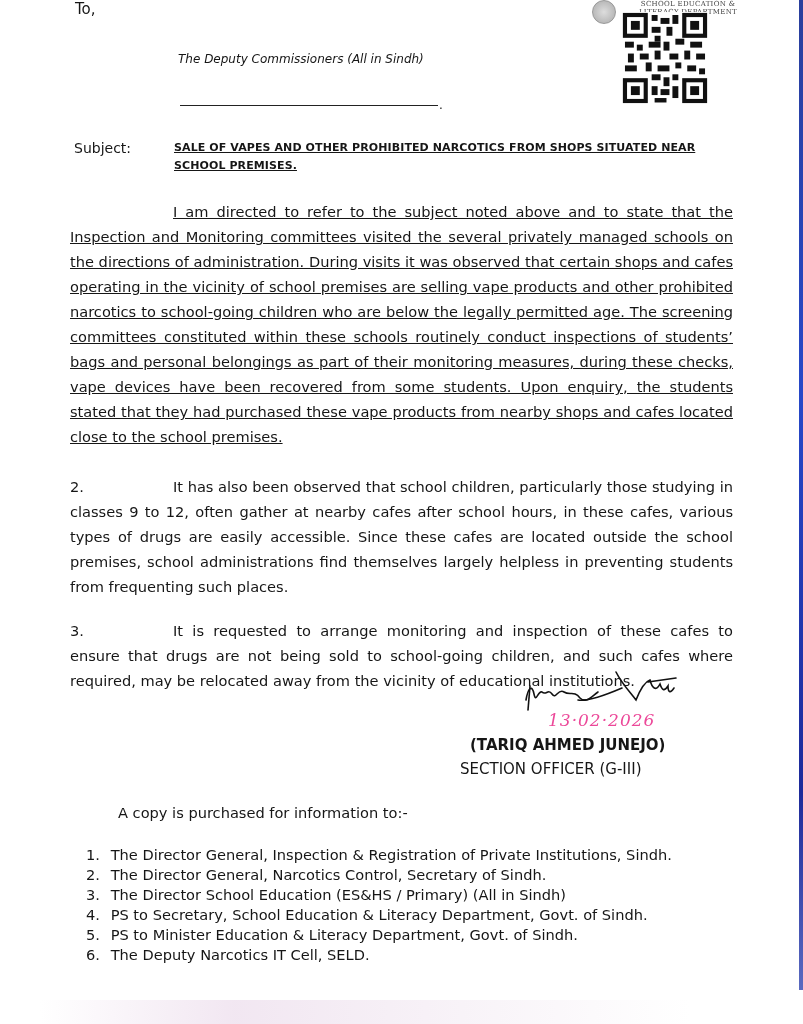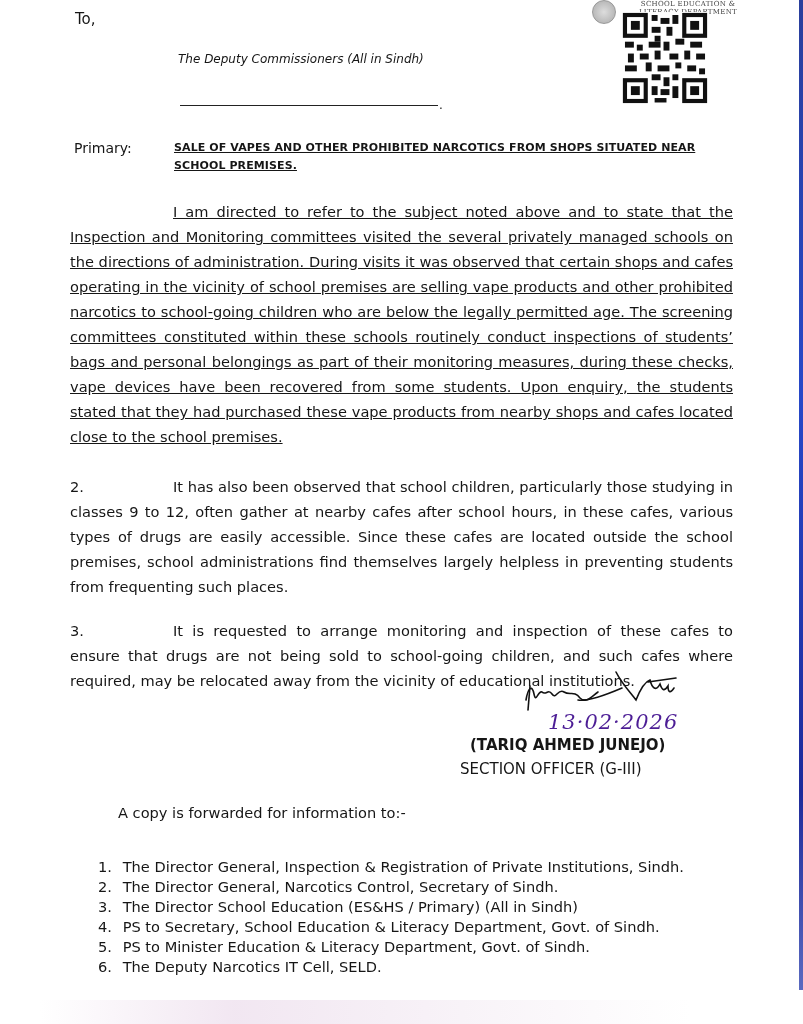--- a/index.html
+++ b/index.html
@@ -6,21 +6,21 @@
     body {
       width: 803px; height: 1024px; overflow: hidden; position: relative;
       background: #ffffff;
       font-family: "DejaVu Sans", sans-serif;
       color: #161616;
     }
     .edge-strip {
       position: absolute; right: 0; top: 0; width: 4px; height: 990px;
       background: linear-gradient(#2a3f9c, #2748c8 40%, #1d2a9a 80%, #5a6ac0);
     }
-    .to { position: absolute; left: 75px; top: 10px; font-size: 15px; }
+    .to { position: absolute; left: 75px; top: 0; font-size: 15px; }
     .recipient { position: absolute; left: 178px; top: 52px; font-size: 12px; font-style: italic; }
     .blank-line {
       position: absolute; left: 180px; top: 105px; width: 258px; height: 0;
       border-top: 1.5px solid #222;
     }
     .blank-dot { position: absolute; left: 439px; top: 98px; font-size: 12px; }
 
     .header-stamp { position: absolute; left: 592px; top: 0; width: 150px; height: 108px; }
     .seal {
       position: absolute; left: 0; top: 0; width: 22px; height: 22px; border-radius: 50%;
@@ -48,33 +48,33 @@
     .para .indent { display: inline-block; width: 103px; }
     .p1 { top: 199px; text-decoration: underline; }
     .p2 { top: 474px; }
     .p3 { top: 618px; }
 
     .signature {
       position: absolute; left: 518px; top: 670px; width: 170px; height: 60px;
     }
     .sign-date {
       position: absolute; left: 548px; top: 710px;
-      font-family: "DejaVu Serif", serif; font-style: italic; font-size: 21px;
-      letter-spacing: 1px; color: #4c1d95;
+      font-family: "DejaVu Serif", serif; font-style: italic; font-size: 17px;
+      letter-spacing: 1px; color: #ec4899;
     }
     .signer-name {
       position: absolute; left: 470px; top: 736px; font-size: 15px; font-weight: bold;
     }
     .signer-title {
       position: absolute; left: 460px; top: 760px; font-size: 15px;
     }
 
     .copy-intro { position: absolute; left: 118px; top: 804px; font-size: 14.6px; }
     .copy-list {
-      position: absolute; left: 86px; top: 845px; margin: 12px; padding: 0; list-style: none;
+      position: absolute; left: 86px; top: 845px; margin: 0; padding: 0; list-style: none;
       font-size: 14.6px; line-height: 20px;
     }
     .copy-list li { white-space: nowrap; }
     .copy-list .n { display: inline-block; width: 20px; }
 
     .bottom-smudge {
       position: absolute; left: 40px; top: 1000px; width: 650px; height: 24px;
       background: linear-gradient(90deg, rgba(245,235,245,0) 0%, rgba(240,228,240,0.9) 30%, rgba(245,238,245,0.6) 70%, rgba(255,255,255,0) 100%);
     }
   </style>
@@ -132,21 +132,21 @@
       <rect x="11" y="29" width="4" height="1.5"></rect>
     </g>
   </svg>
 </div>
 
 <div class="to">To,</div>
 <div class="recipient">The Deputy Commissioners (All in Sindh)</div>
 <div class="blank-line"></div>
 <div class="blank-dot">.</div>
 
-<div class="subject-label">Primary:</div>
+<div class="subject-label">Subject:</div>
 <div class="subject-text">SALE OF VAPES AND OTHER PROHIBITED NARCOTICS FROM SHOPS SITUATED NEAR SCHOOL PREMISES.</div>
 
 <div class="para p1">
   <span class="indent"></span><span>I am directed to refer to the subject noted above and to state that the Inspection and Monitoring committees visited the several privately managed schools on the directions of administration. During visits it was observed that certain shops and cafes operating in the vicinity of school premises are selling vape products and other prohibited narcotics to school-going children who are below the legally permitted age. The screening committees constituted within these schools routinely conduct inspections of students’ bags and personal belongings as part of their monitoring measures, during these checks, vape devices have been recovered from some students. Upon enquiry, the students stated that they had purchased these vape products from nearby shops and cafes located close to the school premises.</span>
 </div>
 
 <div class="para p2">
   <span class="num">2.</span><span>It has also been observed that school children, particularly those studying in classes 9 to 12, often gather at nearby cafes after school hours, in these cafes, various types of drugs are easily accessible. Since these cafes are located outside the school premises, school administrations find themselves largely helpless in preventing students from frequenting such places.</span>
 </div>
 
@@ -160,21 +160,21 @@
     <path d="M12 16 L 10 40"></path>
     <path d="M60 30 C 70 32, 90 24, 104 18"></path>
     <path d="M98 2 C 104 14, 112 22, 118 30 C 122 20, 126 12, 132 10 C 134 18, 138 22, 142 14 C 144 20, 146 22, 150 16 C 150 22, 152 24, 156 18"></path>
     <path d="M130 12 L 158 8"></path>
   </g>
 </svg>
 <div class="sign-date">13·02·2026</div>
 <div class="signer-name">(TARIQ AHMED JUNEJO)</div>
 <div class="signer-title">SECTION OFFICER (G-III)</div>
 
-<div class="copy-intro">A copy is forwarded for information to:-</div>
+<div class="copy-intro">A copy is purchased for information to:-</div>
 <ol class="copy-list">
   <li><span class="n">1.</span> <span>The Director General, Inspection &amp; Registration of Private Institutions, Sindh.</span></li>
   <li><span class="n">2.</span> <span>The Director General, Narcotics Control, Secretary of Sindh.</span></li>
   <li><span class="n">3.</span> <span>The Director School Education (ES&amp;HS / Primary) (All in Sindh)</span></li>
   <li><span class="n">4.</span> <span>PS to Secretary, School Education &amp; Literacy Department, Govt. of Sindh.</span></li>
   <li><span class="n">5.</span> <span>PS to Minister Education &amp; Literacy Department, Govt. of Sindh.</span></li>
   <li><span class="n">6.</span> <span>The Deputy Narcotics IT Cell, SELD.</span></li>
 </ol>
 
 <div class="bottom-smudge"></div>

